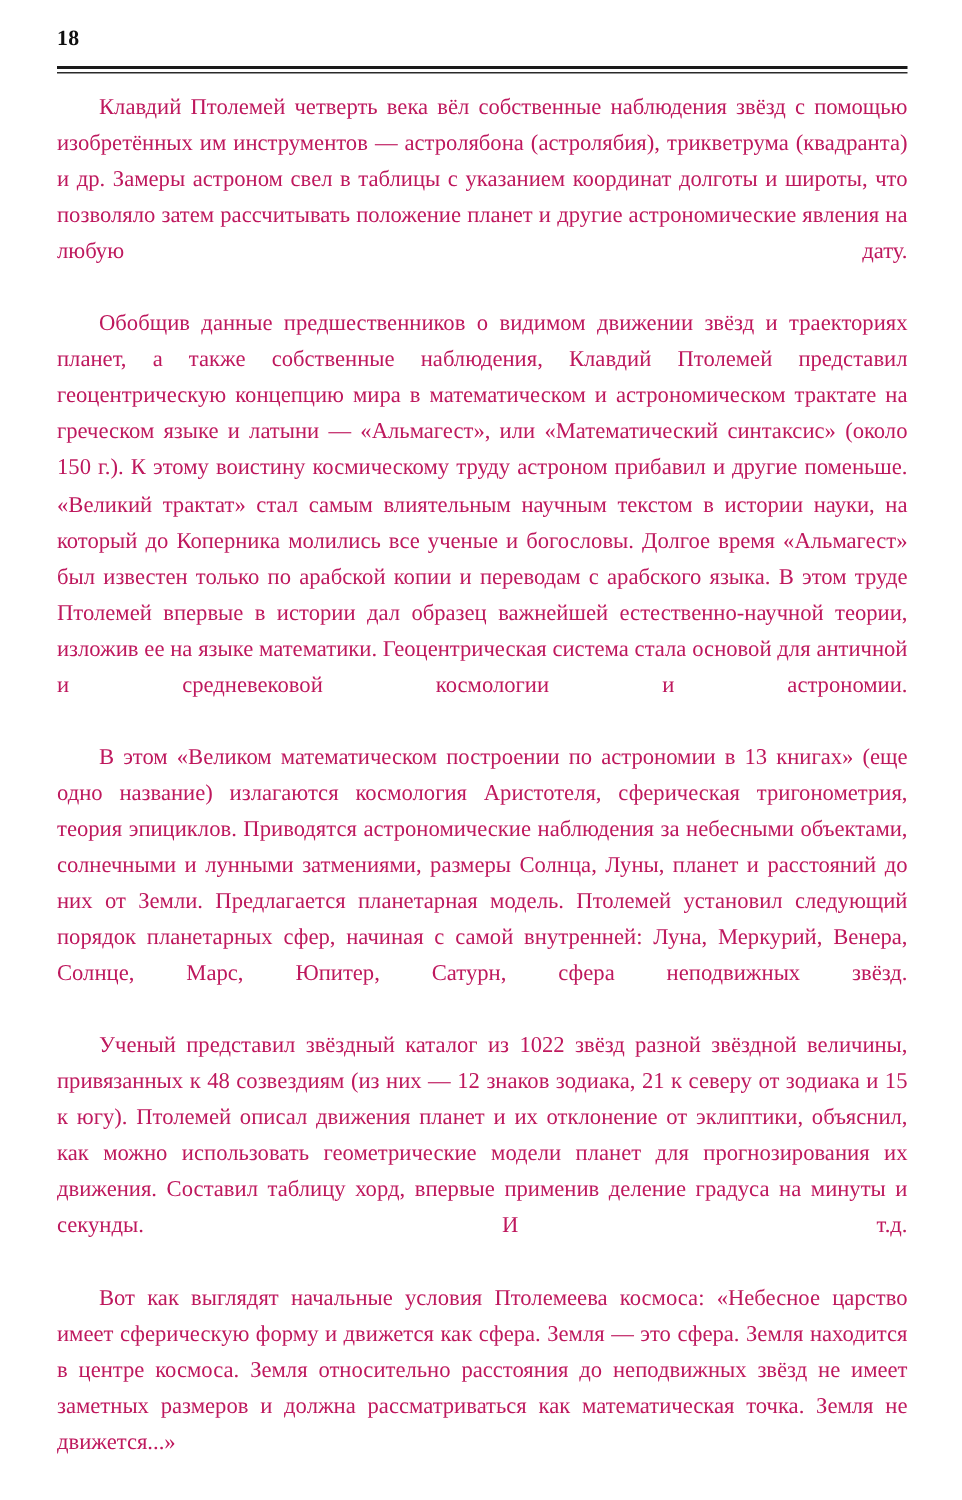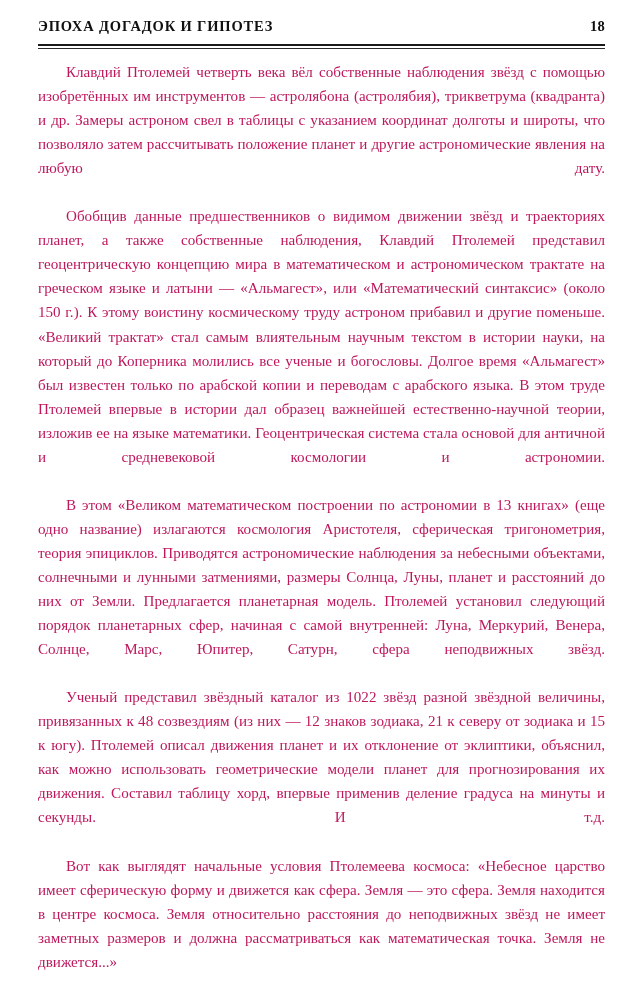--- a/index.html
+++ b/index.html
@@ -100,21 +100,20 @@
   .body-text p.last-line-natural::after {
     content: none;
   }
 </style>
 </head>
 <body>
 
 <div class="page">
 
   <div class="running-head">
-    <span class="running-head-title">ЭПОХА ДОГАДОК И ГИПОТЕЗ</span>
     <span class="running-head-folio">18</span>
   </div>
 
   <div class="rule-group">
     <div class="rule-thick"></div>
     <div class="rule-gap"></div>
     <div class="rule-thin"></div>
   </div>
 
   <div class="body-text">

